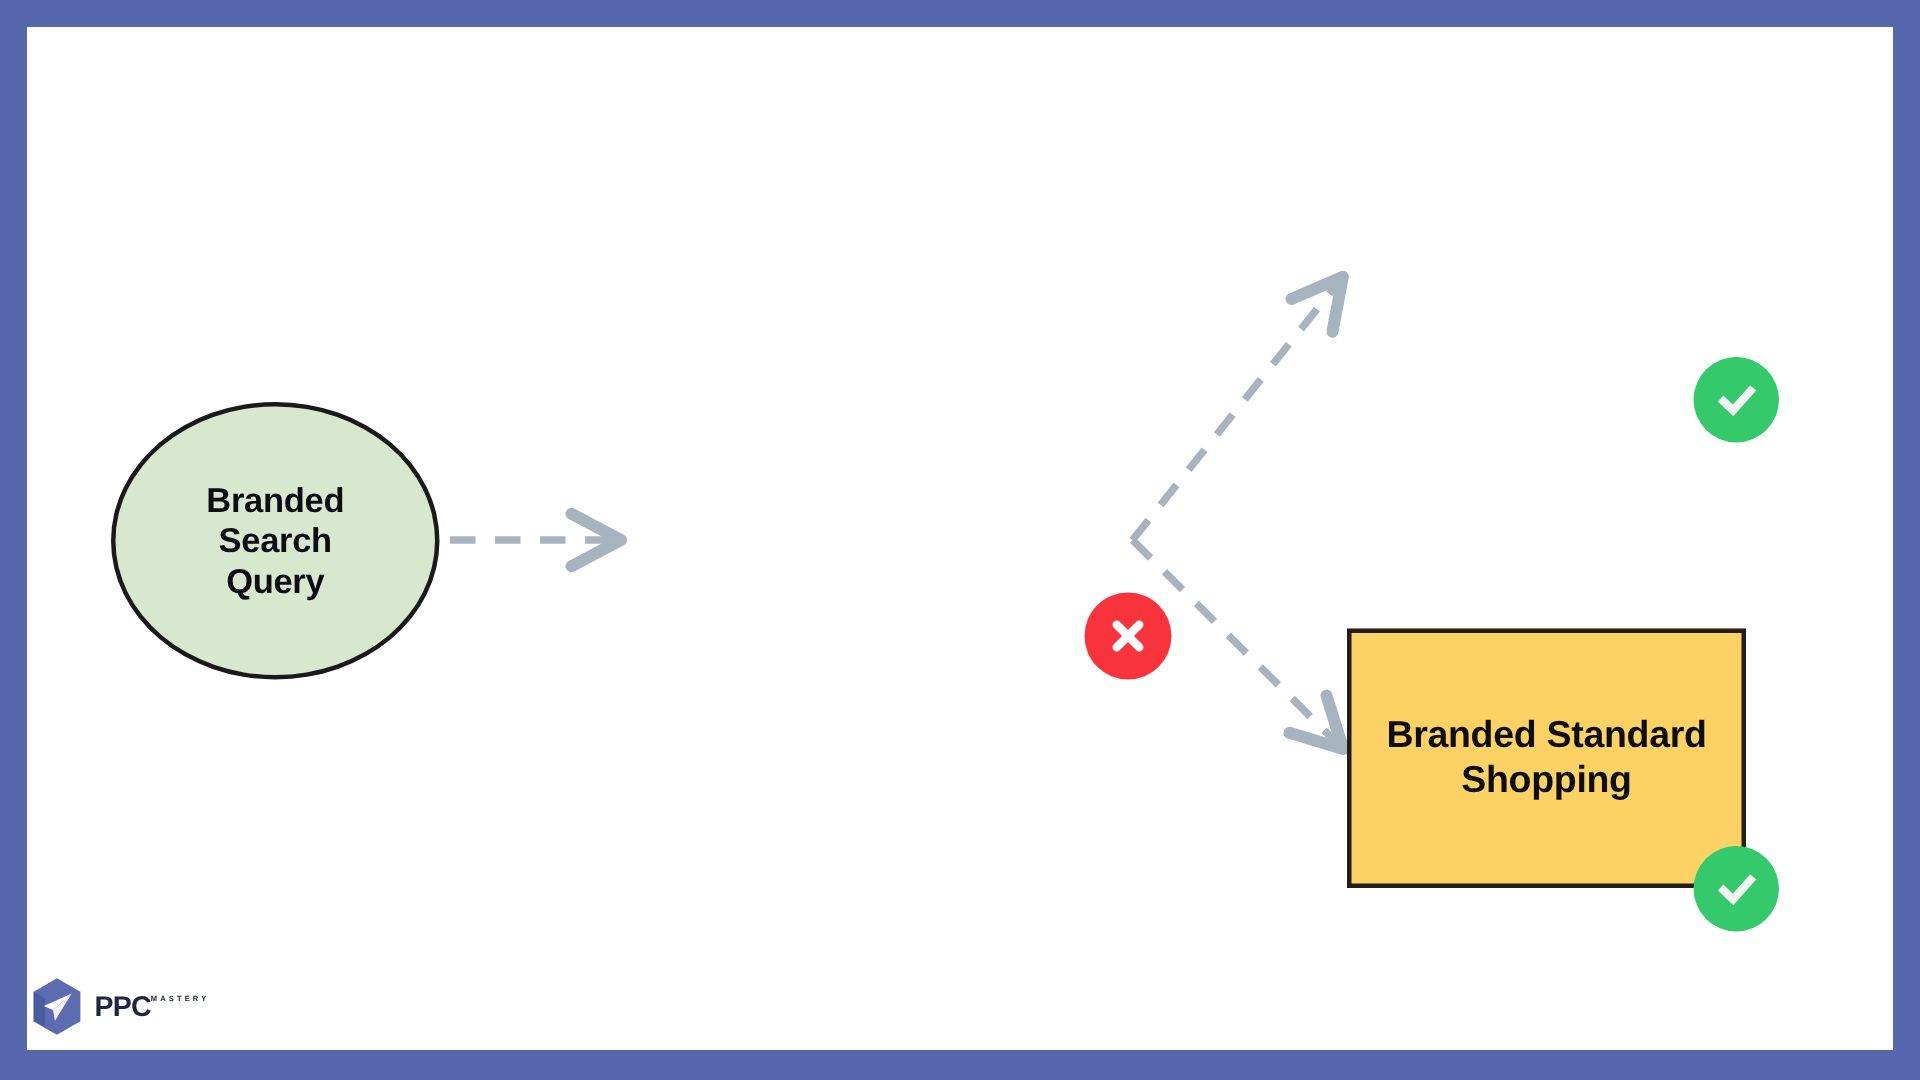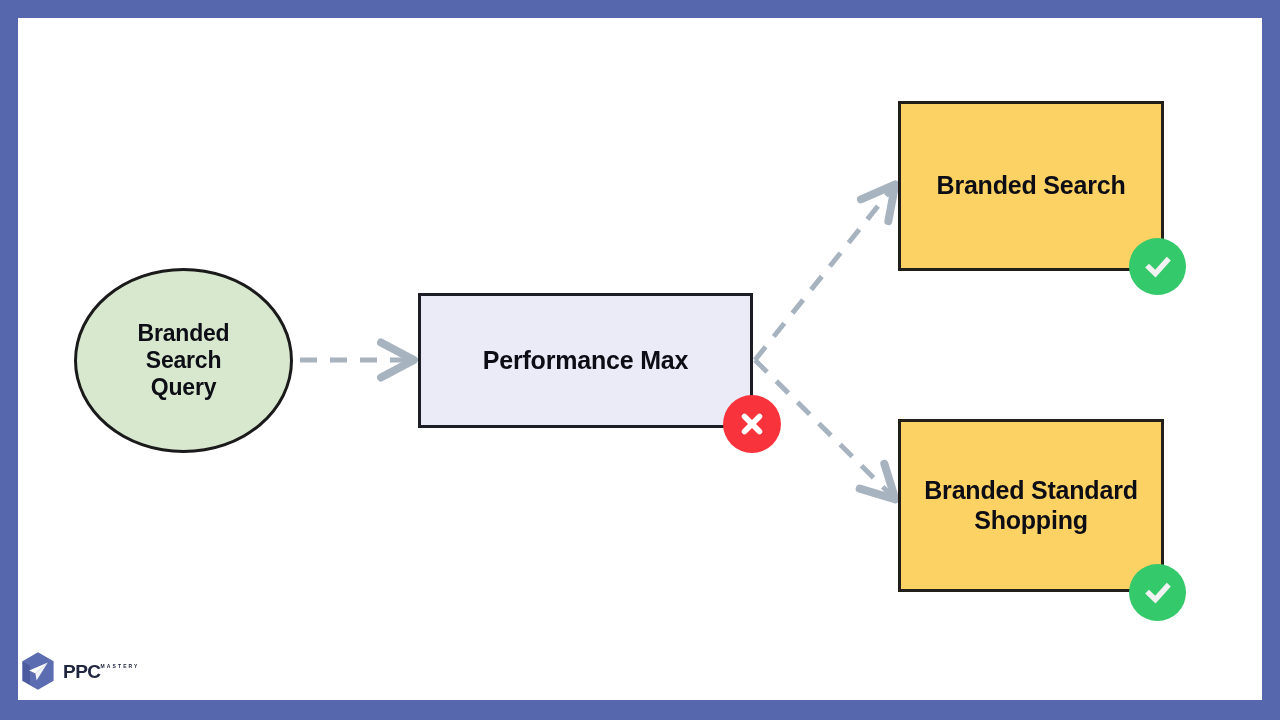--- a/index.html
+++ b/index.html
@@ -177,27 +177,21 @@
         <line x1="737" y1="342" x2="876" y2="480" stroke="#a7b4c0" stroke-width="5" stroke-dasharray="17 13" marker-end="url(#arrowOpen)"></line>
       </g>
     </svg>
 
     <div class="node" id="node-query">
       <span class="node-label">Branded
 Search
 Query</span>
     </div>
 
-    <div class="node" id="node-pmax">
-      <span class="node-label">Performance Max</span>
-    </div>
-
-    <div class="node box-yellow" id="node-branded-search">
-      <span class="node-label">Branded Search</span>
-    </div>
+
 
     <div class="node box-yellow" id="node-branded-shopping">
       <span class="node-label">Branded Standard Shopping</span>
     </div>
 
     <div class="badge badge-error" id="badge-pmax-error">
       <svg width="30" height="30" viewBox="0 0 30 30">
         <path d="M7.5 7.5 L22.5 22.5 M22.5 7.5 L7.5 22.5" stroke="#ffffff" stroke-width="5.6" stroke-linecap="round"></path>
       </svg>
     </div>

